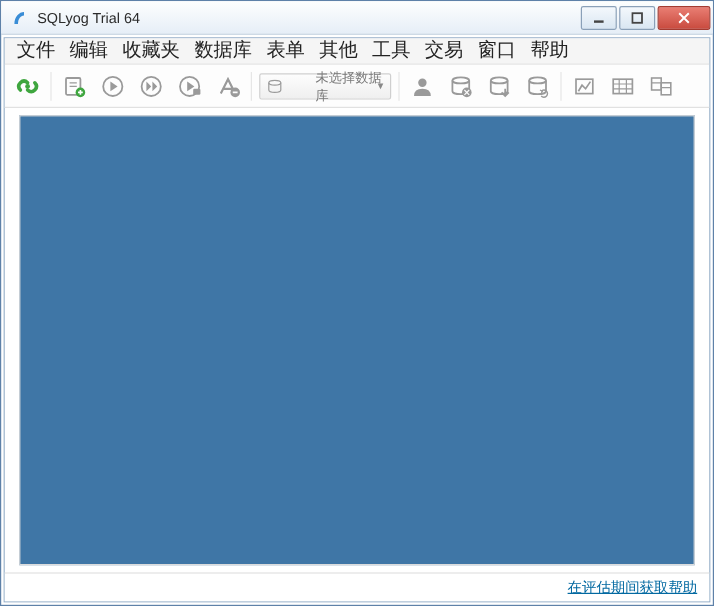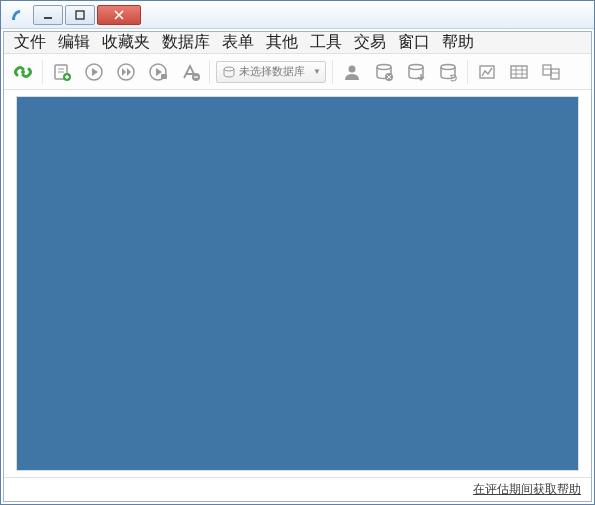--- a/index.html
+++ b/index.html
@@ -19,45 +19,46 @@
 .inner { flex: 1; display: flex; flex-direction: column; border: 1px solid #9db4cc; margin: 2px 2px 2px 2px; background: #fff; }
 
 
 .menubar { height: 22px; background: #f5f5f5; display: flex; align-items: center; padding: 0 4px; font-size: 16px; color: #222; border-bottom: 1px solid #e1e1e1; }
 .menubar .menu-item { padding: 2px 6px; }
 
 
 .toolbar { height: 36px; background: #fdfdfd; border-bottom: 1px solid #e1e1e1; display: flex; align-items: center; padding: 0 6px; gap: 6px; }
 .tb-btn { width: 26px; height: 26px; display: flex; align-items: center; justify-content: center; color: #9a9a9a; }
 .tb-btn.green { color: #3fa63f; }
-.db-select { height: 22px; width: 110px; border: 1px solid #cfcfcf; background: linear-gradient(#fdfdfd,#efefef); display: flex; align-items: center; padding: 0 6px; font-size: 11px; color: #7a7a7a; border-radius: 2px; position: relative; }
+.db-select { height: 22px; width: 110px; border: 1px solid #cfcfcf; background: linear-gradient(#fdfdfd,#efefef); display: flex; align-items: center; padding: 0 6px; font-size: 11px; color: #7a7a7a; border-radius: 2px; position: relative; gap: 24px; }
 .db-select .sel-icon { margin-right: 4px; display: flex; }
 .db-select .caret { position: absolute; right: 4px; font-size: 8px; color: #888; }
 .sep { width: 1px; height: 24px; background: #e6e6e6; }
 
 
 .workspace { flex: 1; background: #3f76a6; border: 1px solid #dcdcdc; margin: 6px 12px; }
 
 
 .statusbar { height: 24px; background: #fff; border-top: 1px solid #e1e1e1; display: flex; align-items: center; justify-content: flex-end; padding: 0 10px; font-size: 12px; }
-.statusbar a { color: #404040; text-decoration: underline; }
+.statusbar a { color: #0369a1; text-decoration: underline; }
 
 svg { display: block; }
 </style>
 </head>
 <body>
 
 <div class="window">
 
   <div class="titlebar">
     <span class="app-icon">
       <svg width="14" height="14" viewBox="0 0 14 14">
           <path d="M3 12 C3 6 7 2 11 2 L11 5 C8 5 6 8 6 12 Z" fill="#3a8dd6"></path>
         </svg>
     </span>
+    <span class="title">SQLyog Trial 64</span>
     <div class="controls">
       <div class="ctl">
           <svg width="10" height="10">
             <rect x="1" y="7" width="8" height="2" fill="#444"></rect>
           </svg>
         </div>
       <div class="ctl">
           <svg width="10" height="10">
             <rect x="1" y="1" width="8" height="8" fill="none" stroke="#444" stroke-width="1.5"></rect>
           </svg>

